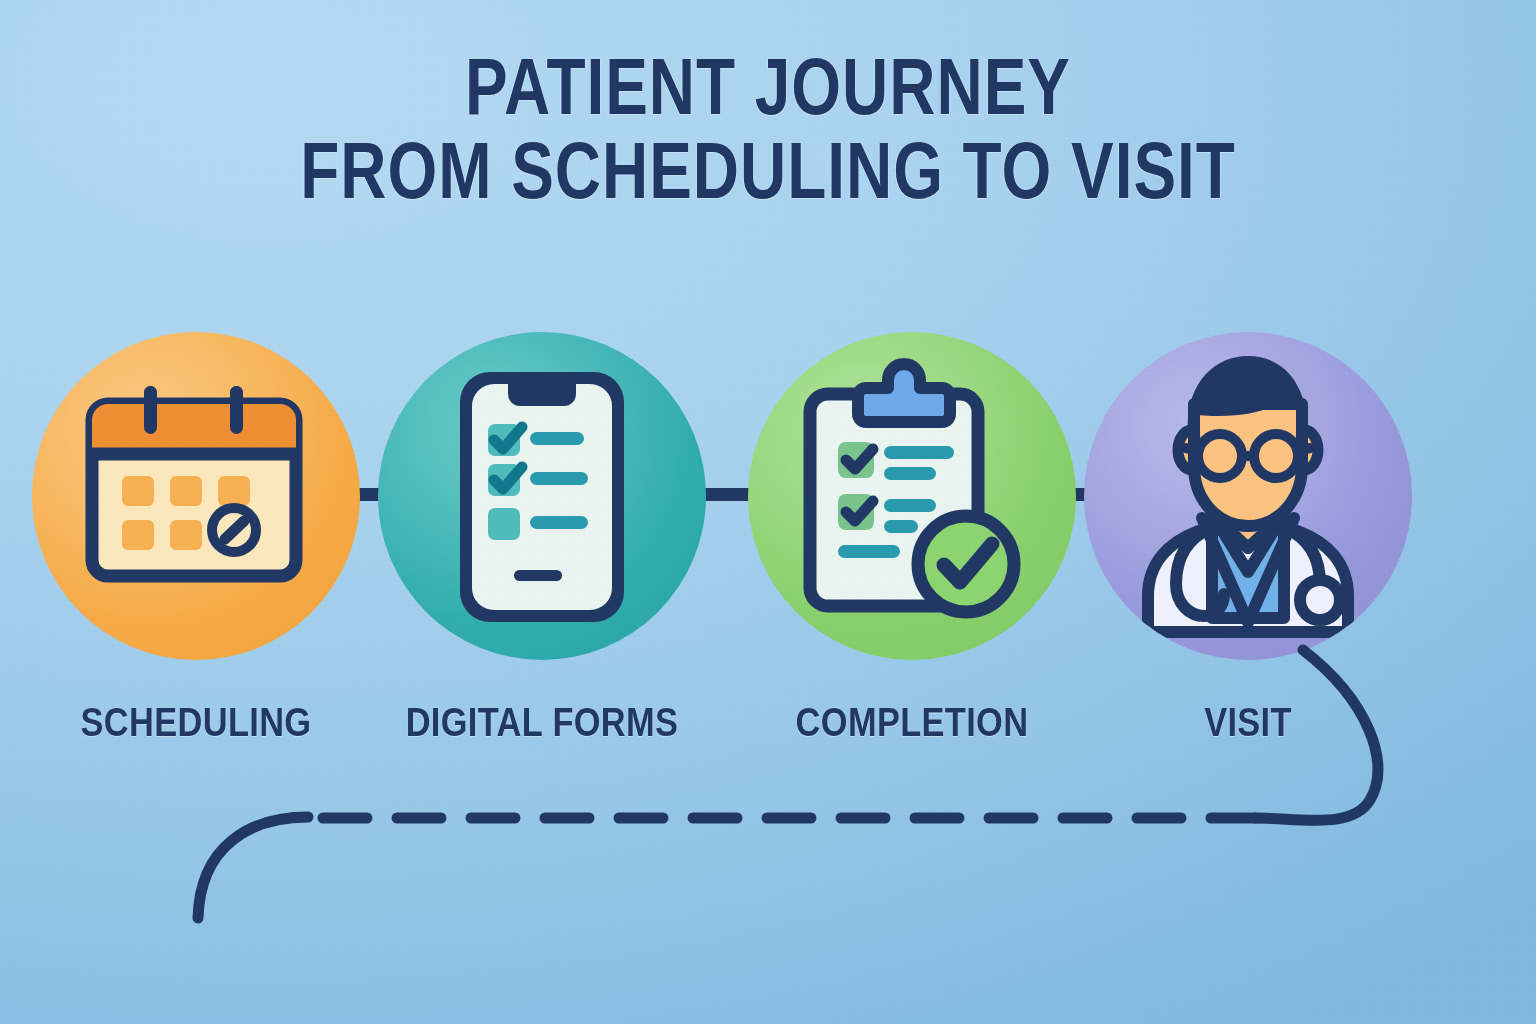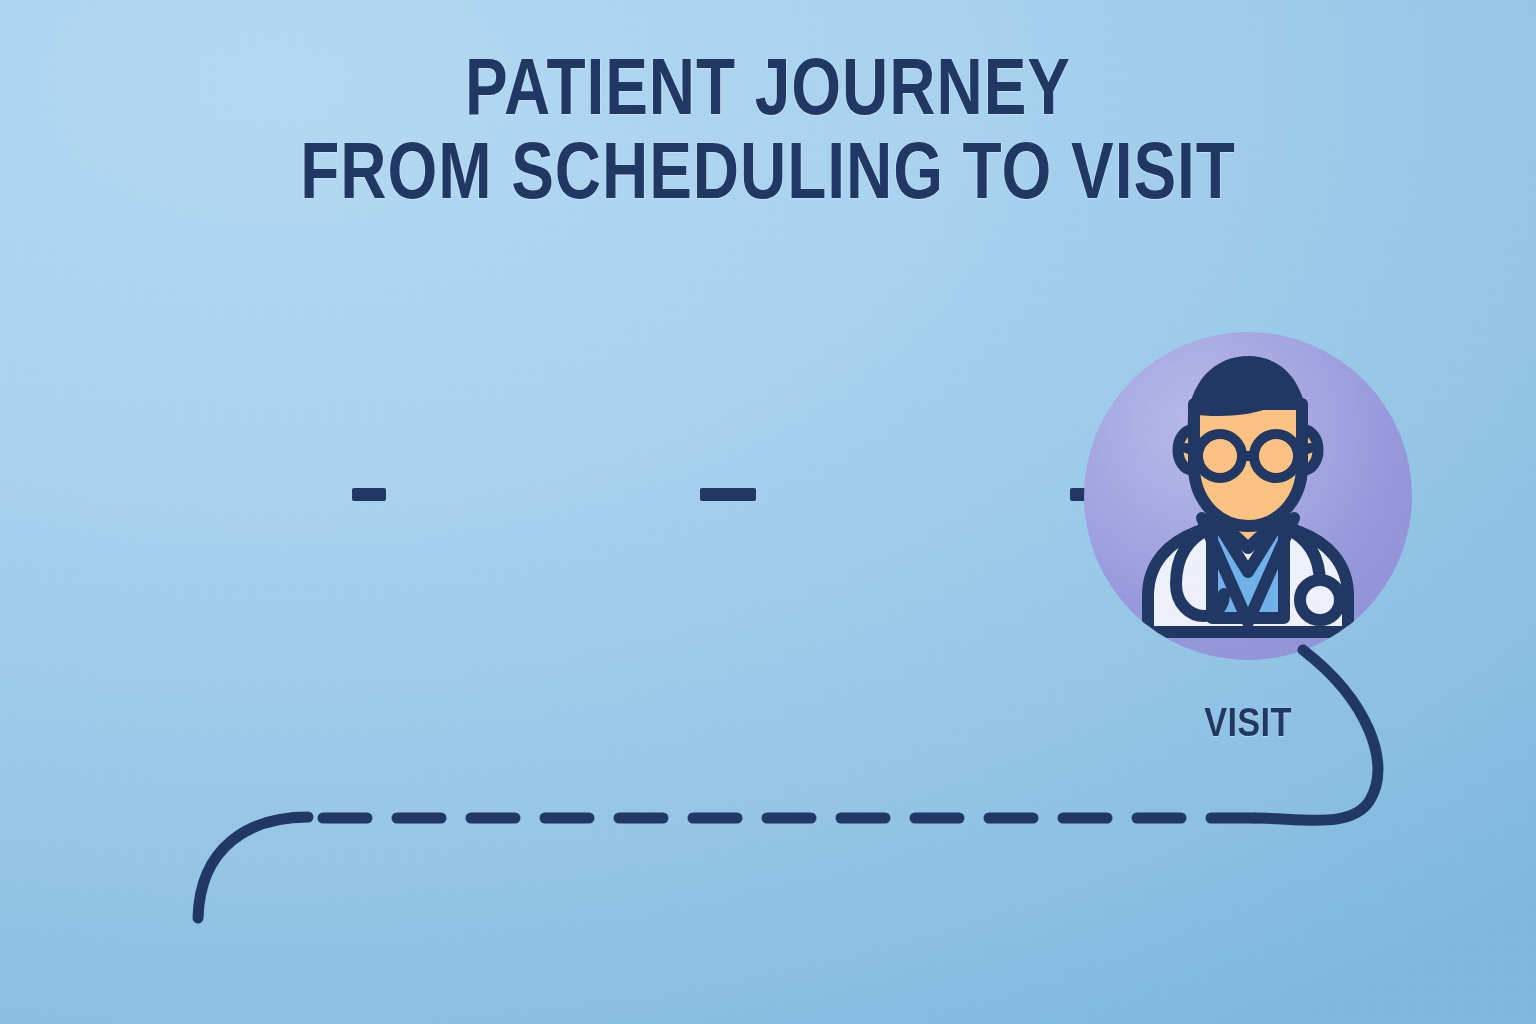--- a/index.html
+++ b/index.html
@@ -119,22 +119,98 @@
 
   <div class="title-block">
     <span class="title-line l1">PATIENT JOURNEY</span>
     <span class="title-line l2">FROM SCHEDULING TO VISIT</span>
   </div>
 
   <div class="connector" style="left:352px; width:34px;"></div>
   <div class="connector" style="left:700px; width:56px;"></div>
   <div class="connector" style="left:1070px; width:52px;"></div>
 
-
-
+  <div class="step" style="left:32px;">
+    <div class="disc" style="background:radial-gradient(circle at 36% 30%, #F9BC66, #F5A843 72%, #EFA038 100%);"></div>
+    <svg class="step-icon" viewBox="0 0 328 328">
+
+      <rect x="112" y="54" width="13" height="54" rx="6.5" fill="#223864"></rect>
+      <rect x="198" y="54" width="13" height="54" rx="6.5" fill="#223864"></rect>
+
+      <rect x="60" y="72" width="204" height="172" rx="16" fill="#FBE7BC" stroke="#223864" stroke-width="13"></rect>
+
+      <path d="M60 88 a16 16 0 0 1 16-16 h172 a16 16 0 0 1 16 16 v34 H60 Z" fill="#EF8F33"></path>
+      <path d="M60 122 h204" stroke="#223864" stroke-width="13"></path>
+
+      <rect x="112" y="54" width="13" height="48" rx="6.5" fill="#223864"></rect>
+      <rect x="198" y="54" width="13" height="48" rx="6.5" fill="#223864"></rect>
+
+      <rect x="90" y="144" width="32" height="30" rx="6" fill="#F8B152"></rect>
+      <rect x="138" y="144" width="32" height="30" rx="6" fill="#F8B152"></rect>
+      <rect x="186" y="144" width="32" height="30" rx="6" fill="#F8B152"></rect>
+
+      <rect x="90" y="188" width="32" height="30" rx="6" fill="#F8B152"></rect>
+      <rect x="138" y="188" width="32" height="30" rx="6" fill="#F8B152"></rect>
+
+      <circle cx="202" cy="198" r="22" fill="none" stroke="#223864" stroke-width="10"></circle>
+      <path d="M193 207 L212 189" stroke="#223864" stroke-width="11" stroke-linecap="round"></path>
+    </svg>
+    <div class="step-label">SCHEDULING</div>
+  </div>
+
+  <div class="step" style="left:378px;">
+    <div class="disc" style="background:radial-gradient(circle at 36% 30%, #44BDBA, #30ABAC 70%, #26A0A4 100%);"></div>
+    <svg class="step-icon" viewBox="0 0 328 328">
+
+      <rect x="82" y="40" width="164" height="250" rx="30" fill="#223864"></rect>
+      <rect x="94" y="52" width="140" height="226" rx="22" fill="#E9F4F0"></rect>
+
+      <path d="M130 52 h68 v10 a12 12 0 0 1 -12 12 h-44 a12 12 0 0 1 -12 -12 Z" fill="#223864"></path>
+
+      <rect x="110" y="92" width="32" height="32" rx="7" fill="#4FBCBC"></rect>
+      <path d="M116 108 l9 9 l19 -22" fill="none" stroke="#14788C" stroke-width="11" stroke-linecap="round" stroke-linejoin="round"></path>
+      <rect x="152" y="100" width="54" height="13" rx="6.5" fill="#2A9AAE"></rect>
+
+      <rect x="110" y="132" width="32" height="32" rx="7" fill="#4FBCBC"></rect>
+      <path d="M116 148 l9 9 l19 -22" fill="none" stroke="#14788C" stroke-width="11" stroke-linecap="round" stroke-linejoin="round"></path>
+      <rect x="152" y="140" width="58" height="13" rx="6.5" fill="#2A9AAE"></rect>
+
+      <rect x="110" y="176" width="32" height="32" rx="7" fill="#4FBCBC"></rect>
+      <rect x="152" y="184" width="58" height="13" rx="6.5" fill="#2A9AAE"></rect>
+
+      <rect x="136" y="238" width="48" height="11" rx="5.5" fill="#223864"></rect>
+    </svg>
+    <div class="step-label">DIGITAL FORMS</div>
+  </div>
+
+  <div class="step" style="left:748px;">
+    <div class="disc" style="background:radial-gradient(circle at 36% 30%, #9BDC81, #86CE6A 70%, #7AC65F 100%);"></div>
+    <svg class="step-icon" viewBox="0 0 328 328">
+
+      <rect x="62" y="62" width="168" height="212" rx="18" fill="#E9F4F0" stroke="#223864" stroke-width="13"></rect>
+
+      <path d="M140 48 a16 16 0 0 1 32 0 v8 h22 a8 8 0 0 1 8 8 v18 a8 8 0 0 1 -8 8 h-76 a8 8 0 0 1 -8 -8 v-18 a8 8 0 0 1 8 -8 h22 Z" fill="#6EA8E8" stroke="#223864" stroke-width="12" stroke-linejoin="round"></path>
+
+      <rect x="90" y="110" width="36" height="36" rx="8" fill="#79C48D"></rect>
+      <path d="M98 128 l9 9 l18 -20" fill="none" stroke="#223864" stroke-width="11" stroke-linecap="round" stroke-linejoin="round"></path>
+      <rect x="136" y="114" width="70" height="13" rx="6.5" fill="#2A9AAE"></rect>
+      <rect x="136" y="135" width="52" height="13" rx="6.5" fill="#2A9AAE"></rect>
+
+      <rect x="90" y="162" width="36" height="36" rx="8" fill="#79C48D"></rect>
+      <path d="M98 180 l9 9 l18 -20" fill="none" stroke="#223864" stroke-width="11" stroke-linecap="round" stroke-linejoin="round"></path>
+      <rect x="136" y="167" width="52" height="13" rx="6.5" fill="#2A9AAE"></rect>
+      <rect x="136" y="188" width="34" height="13" rx="6.5" fill="#2A9AAE"></rect>
+
+      <rect x="90" y="213" width="62" height="13" rx="6.5" fill="#2A9AAE"></rect>
+
+      <circle cx="218" cy="232" r="48" fill="#8BD46F" stroke="#223864" stroke-width="13"></circle>
+      <path d="M196 233 l16 17 l32 -38" fill="none" stroke="#223864" stroke-width="15" stroke-linecap="round" stroke-linejoin="round"></path>
+    </svg>
+    <div class="step-label">COMPLETION</div>
+  </div>
 
   <div class="step" style="left:1084px;">
     <div class="disc" style="background:radial-gradient(circle at 36% 30%, #A7A8E4, #9596DA 70%, #8C8DD4 100%);"></div>
     <svg class="step-icon" viewBox="0 0 328 328">
       <defs>
         <clipPath id="discClip">
             <circle cx="164" cy="164" r="164"></circle>
           </clipPath>
       </defs>
       <g clip-path="url(#discClip)">

